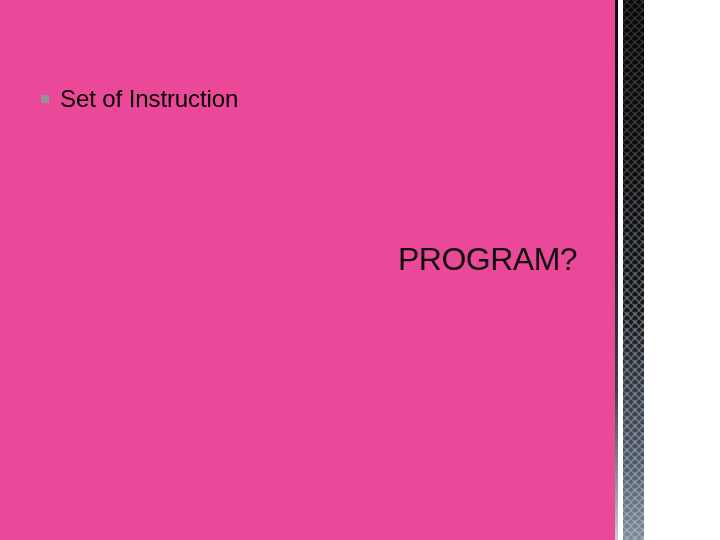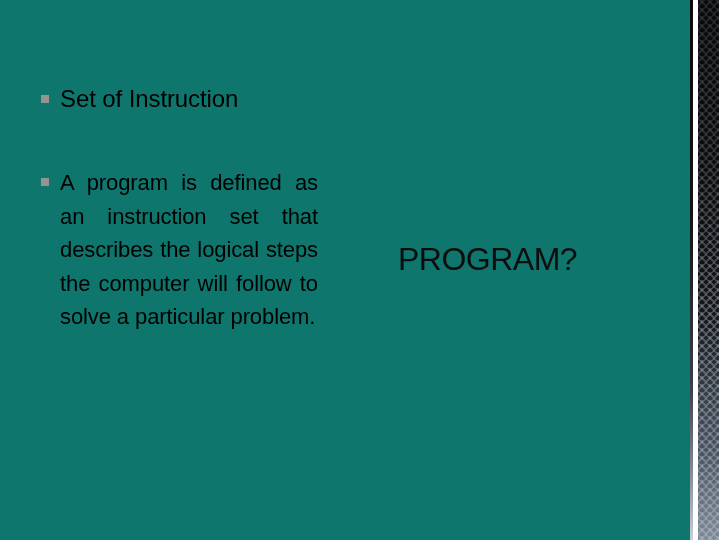--- a/index.html
+++ b/index.html
@@ -6,23 +6,23 @@
   html, body {
     margin: 0;
     padding: 0;
     background: #ffffff;
   }
   body {
     font-family: "Liberation Sans", sans-serif;
   }
   .slide {
     position: relative;
-    width: 719px;
+    width: 644px;
     height: 540px;
-    background: #0f766e;
+    background: #ec4899;
     overflow: hidden;
   }
 
   
   .left-col {
     position: absolute;
     left: 40px;
     top: 84px;
     width: 278px;
   }
@@ -161,24 +161,20 @@
 
 <div class="slide">
 
   <div class="left-col">
 
     <div class="bullet-row heading-row">
       <span class="bullet-mark"></span>
       <div class="heading-text">Set of Instruction</div>
     </div>
 
-    <div class="bullet-row para-row">
-      <span class="bullet-mark"></span>
-      <div class="para-text">A program is defined as an instruction set that describes the logical steps the computer will follow to solve a particular problem.</div>
-    </div>
 
   </div>
 
   <div class="bigword">PROGRAM?</div>
 
   <div class="edge-strip">
     <div class="edge-line"></div>
     <div class="edge-gap"></div>
     <div class="edge-band"></div>
     <div class="edge-band-shade"></div>

